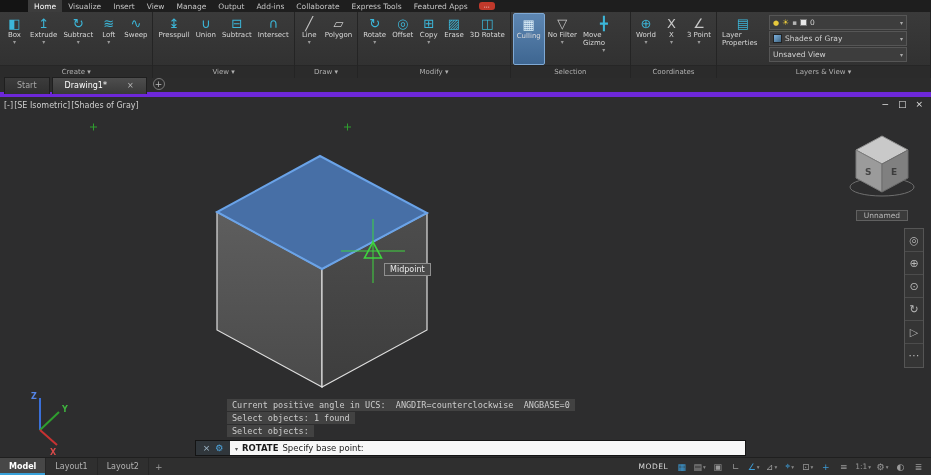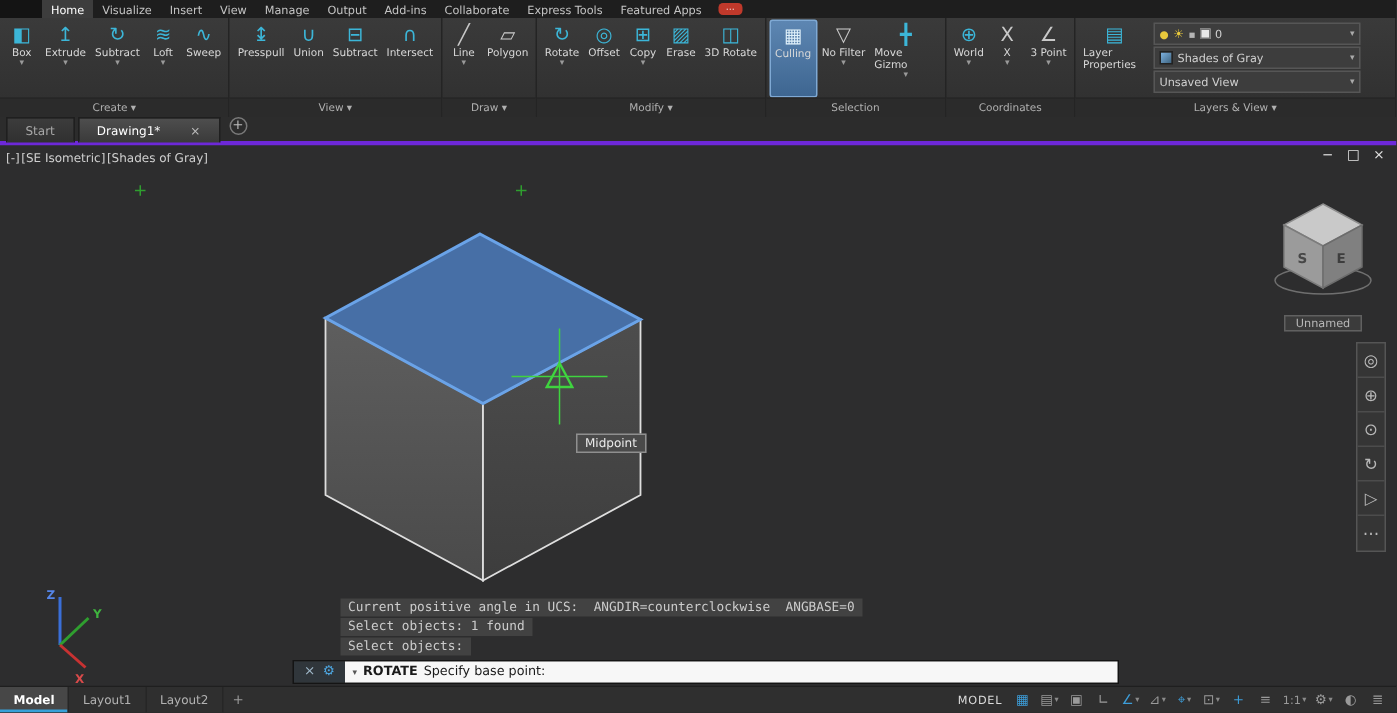--- a/index.html
+++ b/index.html
@@ -32,36 +32,36 @@
     font-size:7.5px;color:#d0d0d0;padding:0 3px;gap:3px;}
   .combo-text{flex:1;white-space:nowrap;overflow:hidden;}
   .combo-arrow{font-size:6px;color:#aaa;}
   .li-bulb{color:#e8c93c;font-size:7px;}
   .li-sun{color:#e8c93c;font-size:8px;}
   .li-lock{color:#b5b5b5;font-size:7px;}
   .li-swatch{width:7px;height:7px;background:#e8e8e8;border:1px solid #777;}
   .vs-icon{width:9px;height:9px;background:linear-gradient(135deg,#7db2e0,#3e637f);border:1px solid #222;}
 
   
-  .doctabs{height:19px;background:#2c2c2c;border-bottom:3px solid #6d28d9;display:flex;align-items:flex-start;padding-left:4px;}
+  .doctabs{height:19px;background:#2c2c2c;border-bottom:5px solid #6d28d9;display:flex;align-items:center;padding-left:4px;}
   .doctab{height:17px;display:flex;align-items:center;gap:6px;padding:0 12px;font-size:8px;color:#a8a8a8;
     background:linear-gradient(#3c3c3c,#303030);border:1px solid #1f1f1f;border-bottom:none;margin-right:2px;}
   .doctab.active{background:linear-gradient(#4e4e4e,#3a3a3a);color:#ffffff;gap:20px;}
   .tab-close{font-size:8px;color:#bbb;}
   .newtab{width:12px;height:12px;margin:0 0 2px 4px;border:1px solid #7a7a7a;border-radius:50%;color:#bdbdbd;
     font-size:9px;line-height:10px;display:flex;align-items:center;justify-content:center;}
 
   
   .viewport{position:relative;width:931px;height:360px;background:#2d2d2e;overflow:hidden;}
   .scene{position:absolute;left:0;top:0;}
   .vp-controls{position:absolute;left:4px;top:4px;display:flex;gap:1px;font-size:8px;color:#cfcfcf;}
   .vp-controls span{cursor:default;}
   .vp-win{position:absolute;right:8px;top:2px;display:flex;gap:9px;font-size:9px;color:#e2e2e2;}
   .tooltip{position:absolute;left:384px;top:166px;background:#4a4a4a;border:1px solid #8f8f8f;color:#eaeaea;
-    font-size:8px;padding:1px 5px;white-space:nowrap;margin-top:26px;}
+    font-size:8px;padding:1px 5px;white-space:nowrap;}
   .cmd-history{position:absolute;left:227px;top:302px;display:flex;flex-direction:column;align-items:flex-start;gap:1px;
     font-family:"DejaVu Sans Mono","Liberation Mono",monospace;font-size:8.5px;color:#cccccc;}
   .cmd-history div{background:rgba(70,70,70,0.88);padding:1px 5px;white-space:pre;}
   .cmdbar{position:absolute;left:195px;top:343px;width:551px;height:16px;display:flex;border:1px solid #141414;}
   .cmd-icons{width:34px;background:#30363b;display:flex;align-items:center;justify-content:center;gap:5px;}
   .cmd-x{color:#9fb7c8;font-size:9px;}
   .cmd-wrench{color:#4da6e0;font-size:9px;}
   .cmd-field{flex:1;background:#f7f7f7;display:flex;align-items:center;gap:4px;padding-left:5px;font-size:8.5px;color:#1a1a1a;}
   .cmd-caret{font-size:6px;color:#555;}
   .cmd-name{font-weight:bold;}

